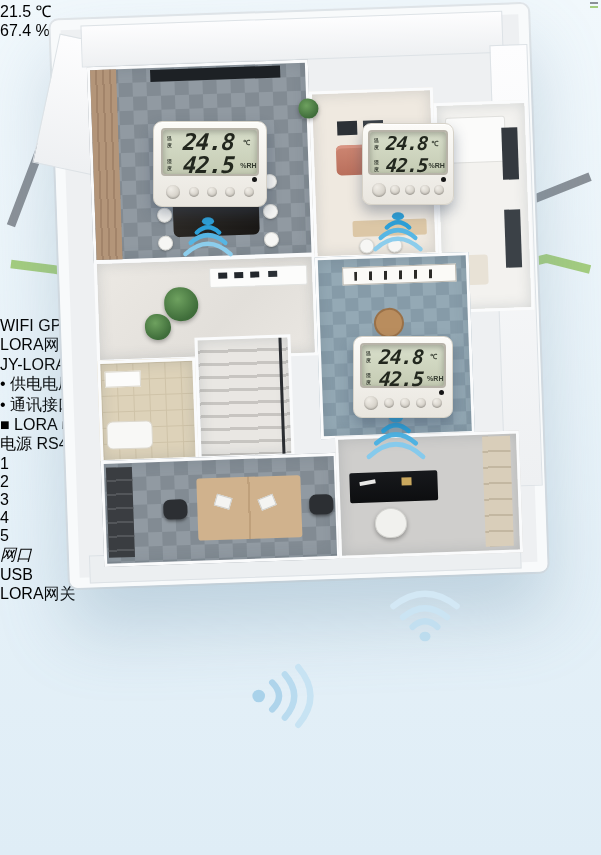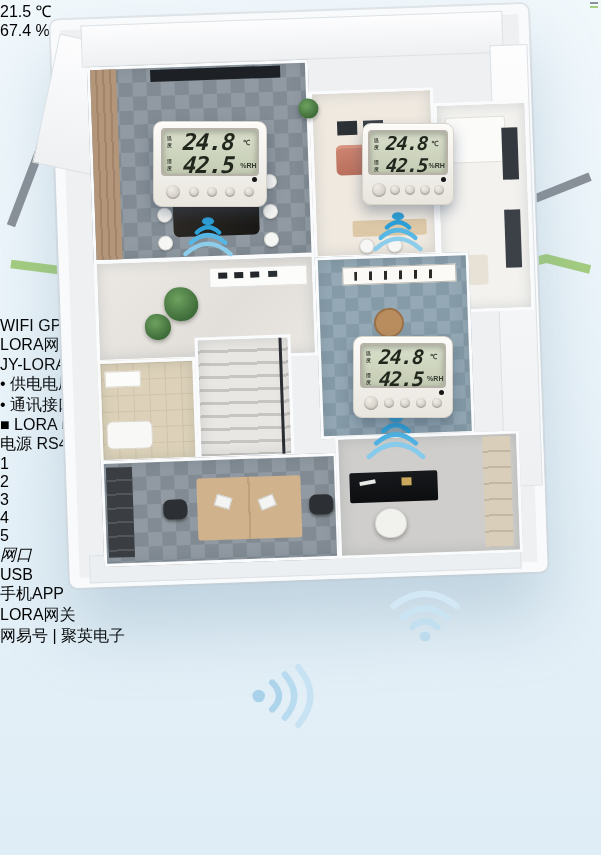--- a/index.html
+++ b/index.html
@@ -406,22 +406,16 @@
     <div class="term-box" style="left:404px;top:753px;"><span>5</span></div>
     <span class="gw-tiny" style="left:437px;top:739px;font-style:italic;">网口</span>
     <div class="rj45"><i></i></div>
     <span class="gw-tiny" style="left:471px;top:739px;">USB</span>
     <div class="usbp"><i></i></div>
     <div class="gw-term">
       <i class="screw"></i><i class="screw"></i><i class="screw"></i><i class="screw"></i><i class="screw"></i>
     </div>
   </div>
 
-  <div class="caption" style="left:108px;top:806px;">手机APP</div>
   <div class="caption" style="left:368px;top:806px;">LORA网关</div>
 
-  <div class="watermark">
-    <span class="wm-brand">网易号</span>
-    <span class="wm-div">|</span>
-    <span class="wm-name">聚英电子</span>
-  </div>
 
 </div>
 
 </body></html>

